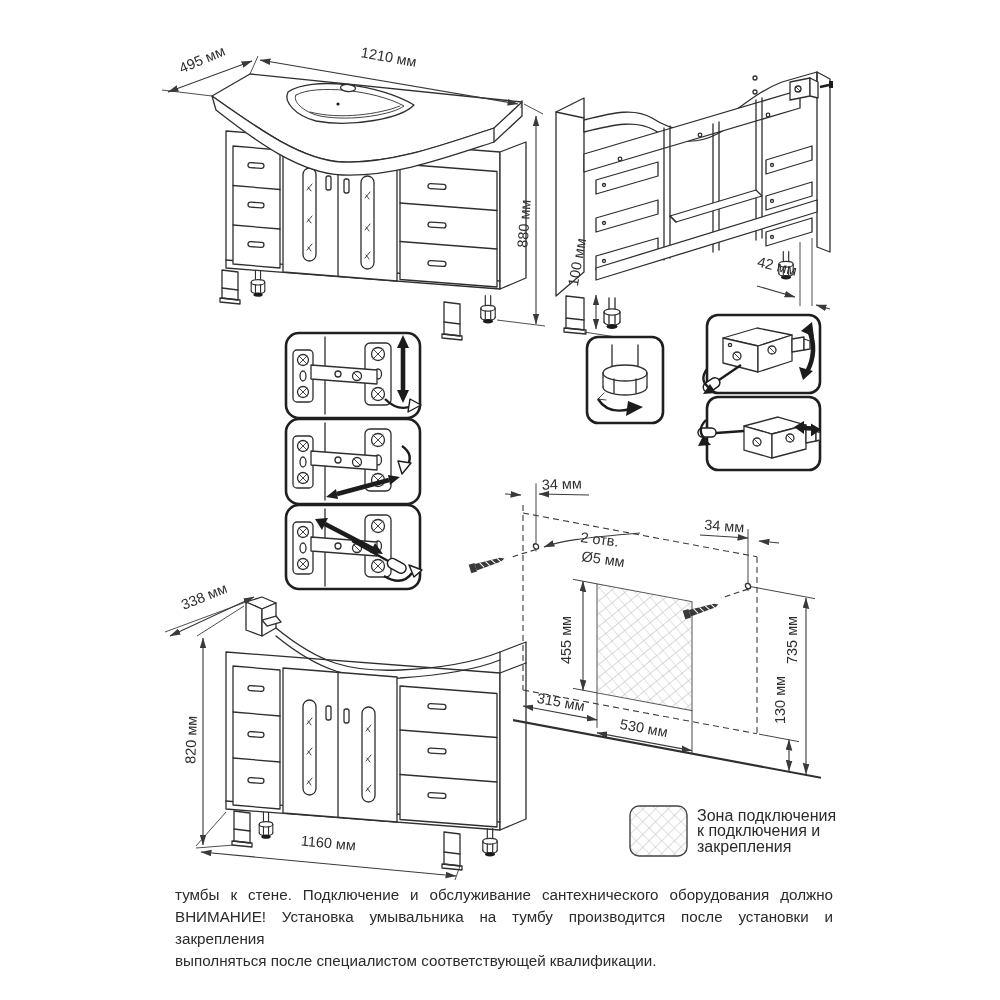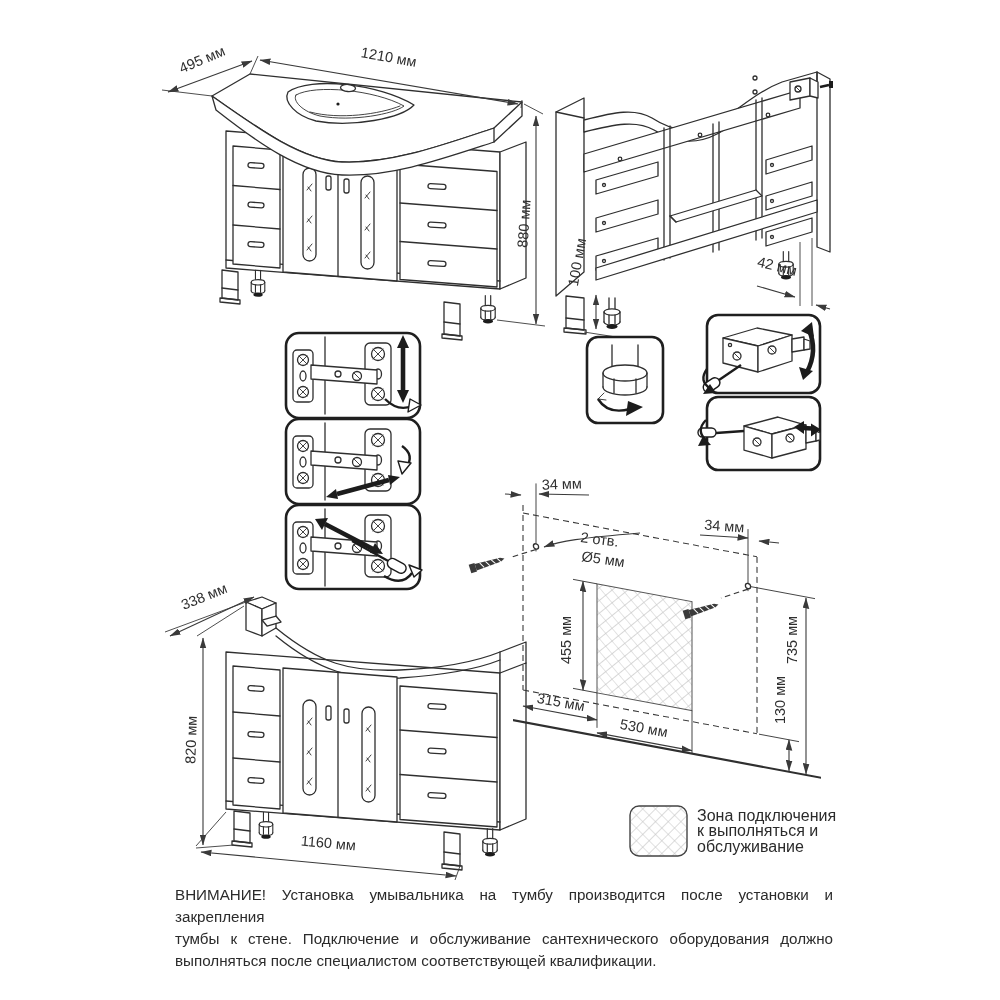--- a/index.html
+++ b/index.html
@@ -358,22 +358,22 @@
     <text class="dimt" text-anchor="middle" transform="translate(785,700) rotate(-90)">130 мм</text>
     <text class="dimt" text-anchor="middle" transform="translate(560,707) rotate(10)">315 мм</text>
     <text class="dimt" text-anchor="middle" transform="translate(643,733) rotate(10)">530 мм</text>
   </g>
 
   <rect x="630" y="806" width="57" height="50" rx="9" fill="url(#hatch)" stroke="#444" stroke-width="1.4"></rect>
 </svg>
 
 <div id="legend-text">
   <div>Зона подключения</div>
-  <div>к выполняться и</div>
-  <div>обслуживание</div>
+  <div>к подключения и</div>
+  <div>закрепления</div>
 </div>
 
 <div id="warning">
+  <div class="jl">тумбы к стене. Подключение и обслуживание сантехнического оборудования должно</div>
   <div class="jl">ВНИМАНИЕ! Установка умывальника на тумбу производится после установки и закрепления</div>
-  <div class="jl">тумбы к стене. Подключение и обслуживание сантехнического оборудования должно</div>
   <div>выполняться после специалистом соответствующей квалификации.</div>
 </div>
 </div>
 
 </body></html>

